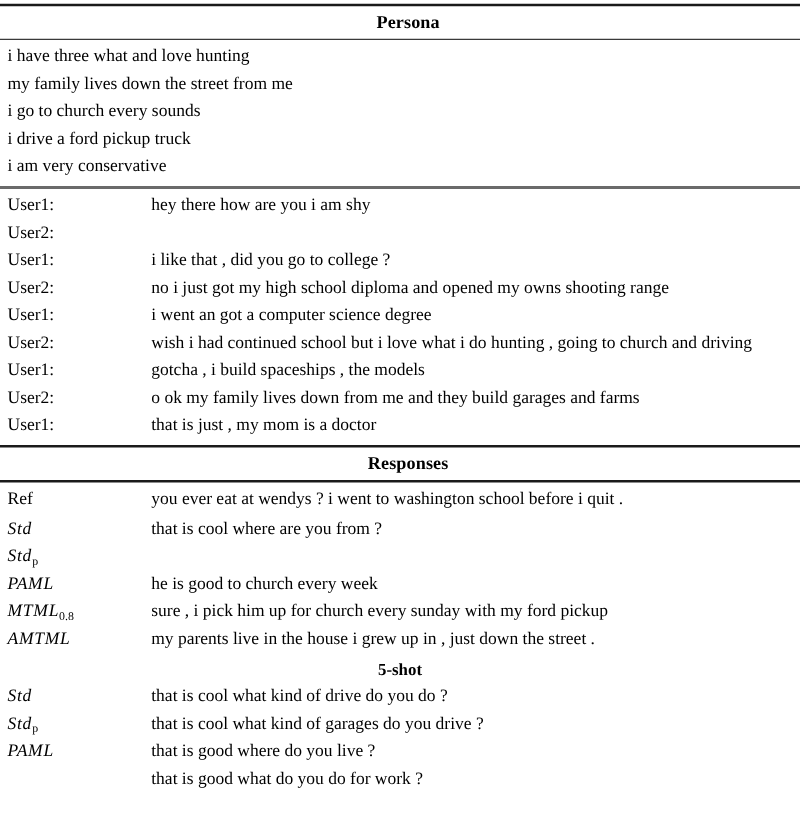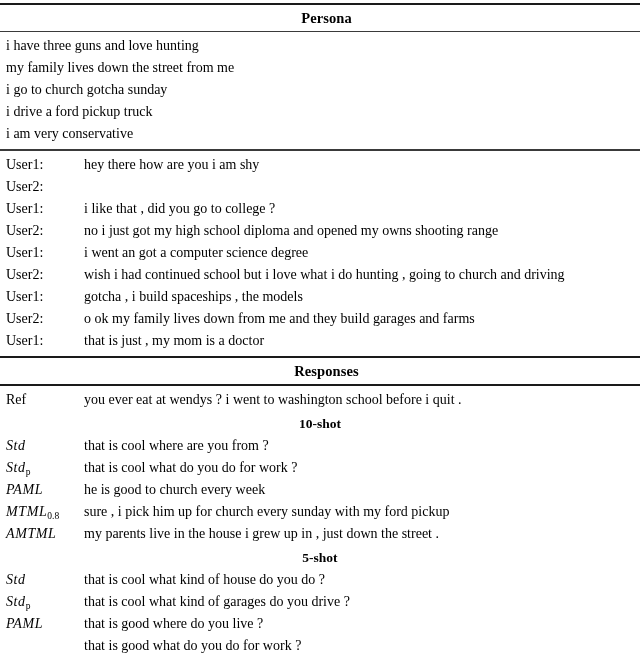--- a/index.html
+++ b/index.html
@@ -61,20 +61,21 @@
   }
 
   
   .row {
     display: flex;
     align-items: baseline;
     line-height: 22px;
     height: 22px;
     font-size: 14px;
     white-space: nowrap;
+    gap: 37px;
   }
   .row .label {
     width: 84px;
     min-width: 84px;
     padding-left: 6px;
     box-sizing: border-box;
   }
   .row .value {
     flex: 1 1 auto;
     overflow: hidden;
@@ -117,23 +118,23 @@
 <div class="table">
 
   <div class="spacer-top"></div>
   <div class="rule-top"></div>
 
   <div class="section-head">Persona</div>
   <div class="rule-mid"></div>
   <div class="pad-3"></div>
 
   <div>
-    <div class="persona-line">i have three guns and love hunting</div>
+    <div class="persona-line">i have three what and love hunting</div>
     <div class="persona-line">my family lives down the street from me</div>
-    <div class="persona-line">i go to church gotcha sunday</div>
+    <div class="persona-line">i go to church every sounds</div>
     <div class="persona-line">i drive a ford pickup truck</div>
     <div class="persona-line">i am very conservative</div>
   </div>
 
   <div class="pad-4"></div>
   <div class="rule-mid"></div>
 
   <div class="rule-mid"></div>
   <div class="pad-3"></div>
 
@@ -184,34 +185,32 @@
 
   <div class="row">
     <span class="label">
       <span class="mathname plainname">Ref</span>
     </span>
     <span class="value">you ever eat at wendys ? i went to washington school before i quit .</span>
   </div>
 
   <div class="pad-2"></div>
 
-  <div class="sub-head">10-shot</div>
 
   <div>
     <div class="row">
       <span class="label">
         <span class="mathname"><span>Std</span><sub></sub></span>
       </span>
       <span class="value">that is cool where are you from ?</span>
     </div>
     <div class="row">
       <span class="label">
         <span class="mathname"><span>Std</span><sub>p</sub></span>
       </span>
-      <span class="value">that is cool what do you do for work ?</span>
     </div>
     <div class="row">
       <span class="label">
         <span class="mathname"><span>PAML</span><sub></sub></span>
       </span>
       <span class="value">he is good to church every week</span>
     </div>
     <div class="row">
       <span class="label">
         <span class="mathname"><span>MTML</span><sub>0.8</sub></span>
@@ -228,21 +227,21 @@
 
   <div class="pad-2"></div>
 
   <div class="sub-head">5-shot</div>
 
   <div>
     <div class="row">
       <span class="label">
         <span class="mathname"><span>Std</span><sub></sub></span>
       </span>
-      <span class="value">that is cool what kind of house do you do ?</span>
+      <span class="value">that is cool what kind of drive do you do ?</span>
     </div>
     <div class="row">
       <span class="label">
         <span class="mathname"><span>Std</span><sub>p</sub></span>
       </span>
       <span class="value">that is cool what kind of garages do you drive ?</span>
     </div>
     <div class="row">
       <span class="label">
         <span class="mathname"><span>PAML</span><sub></sub></span>

